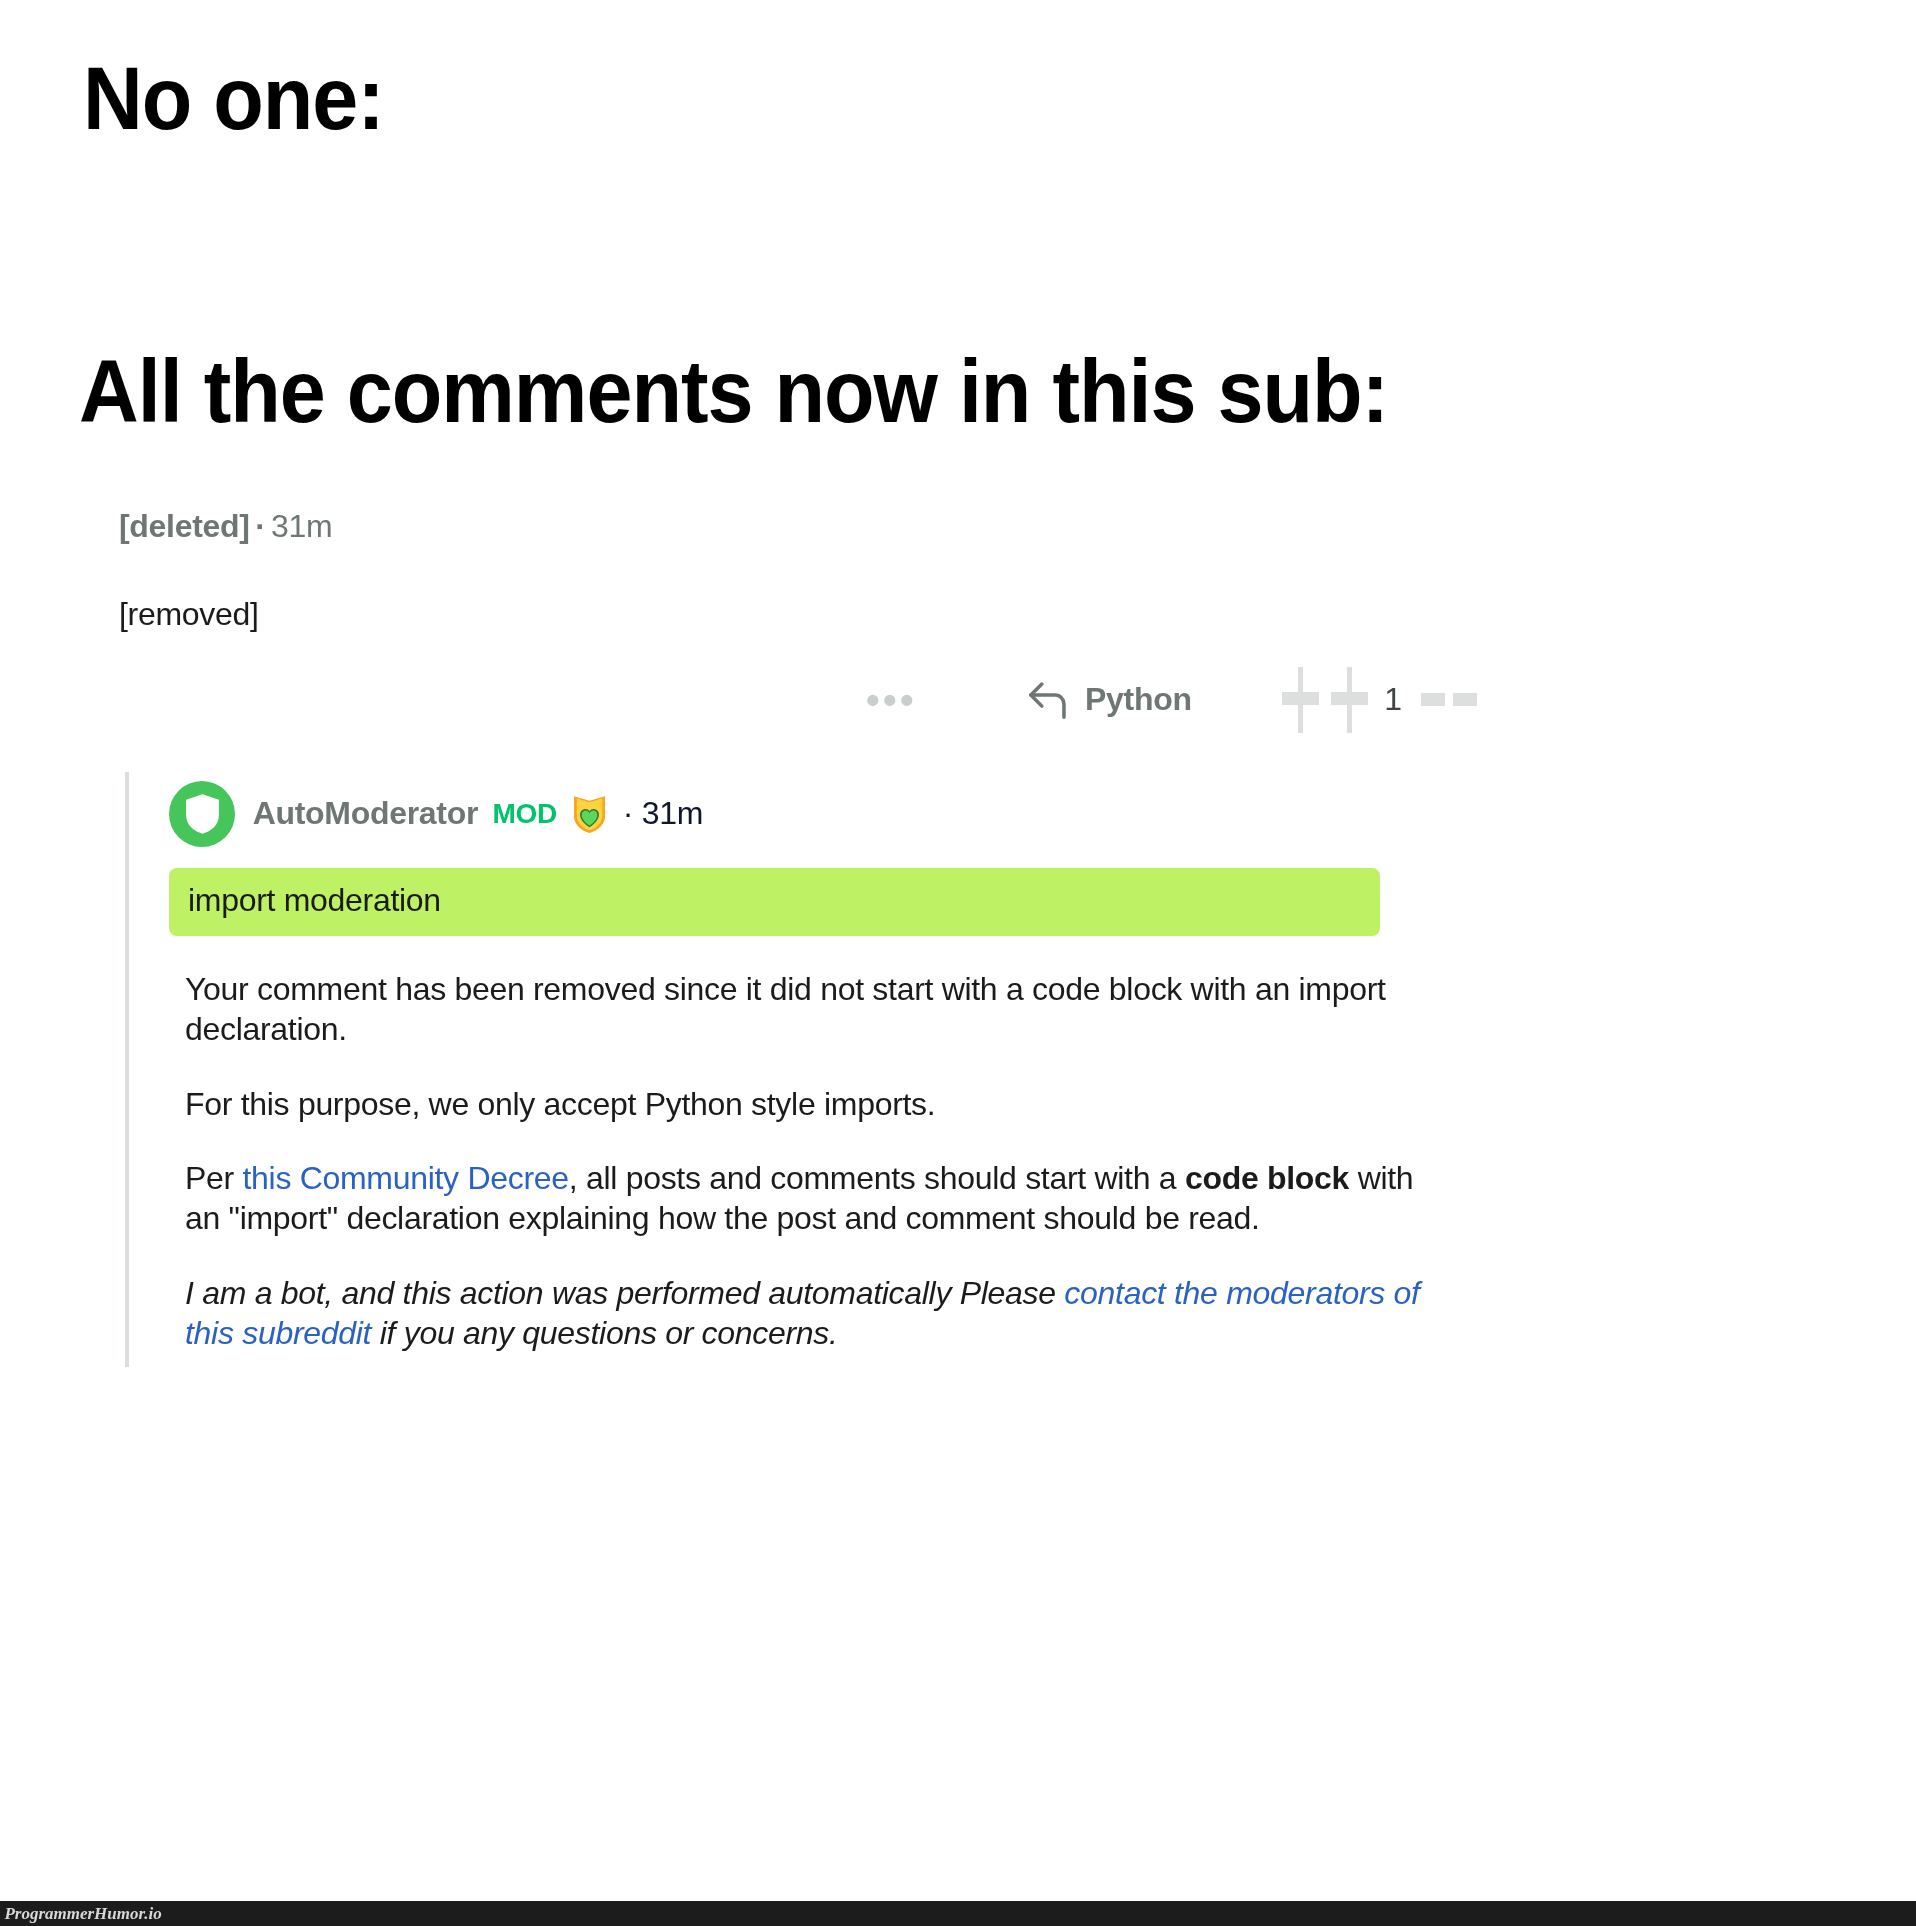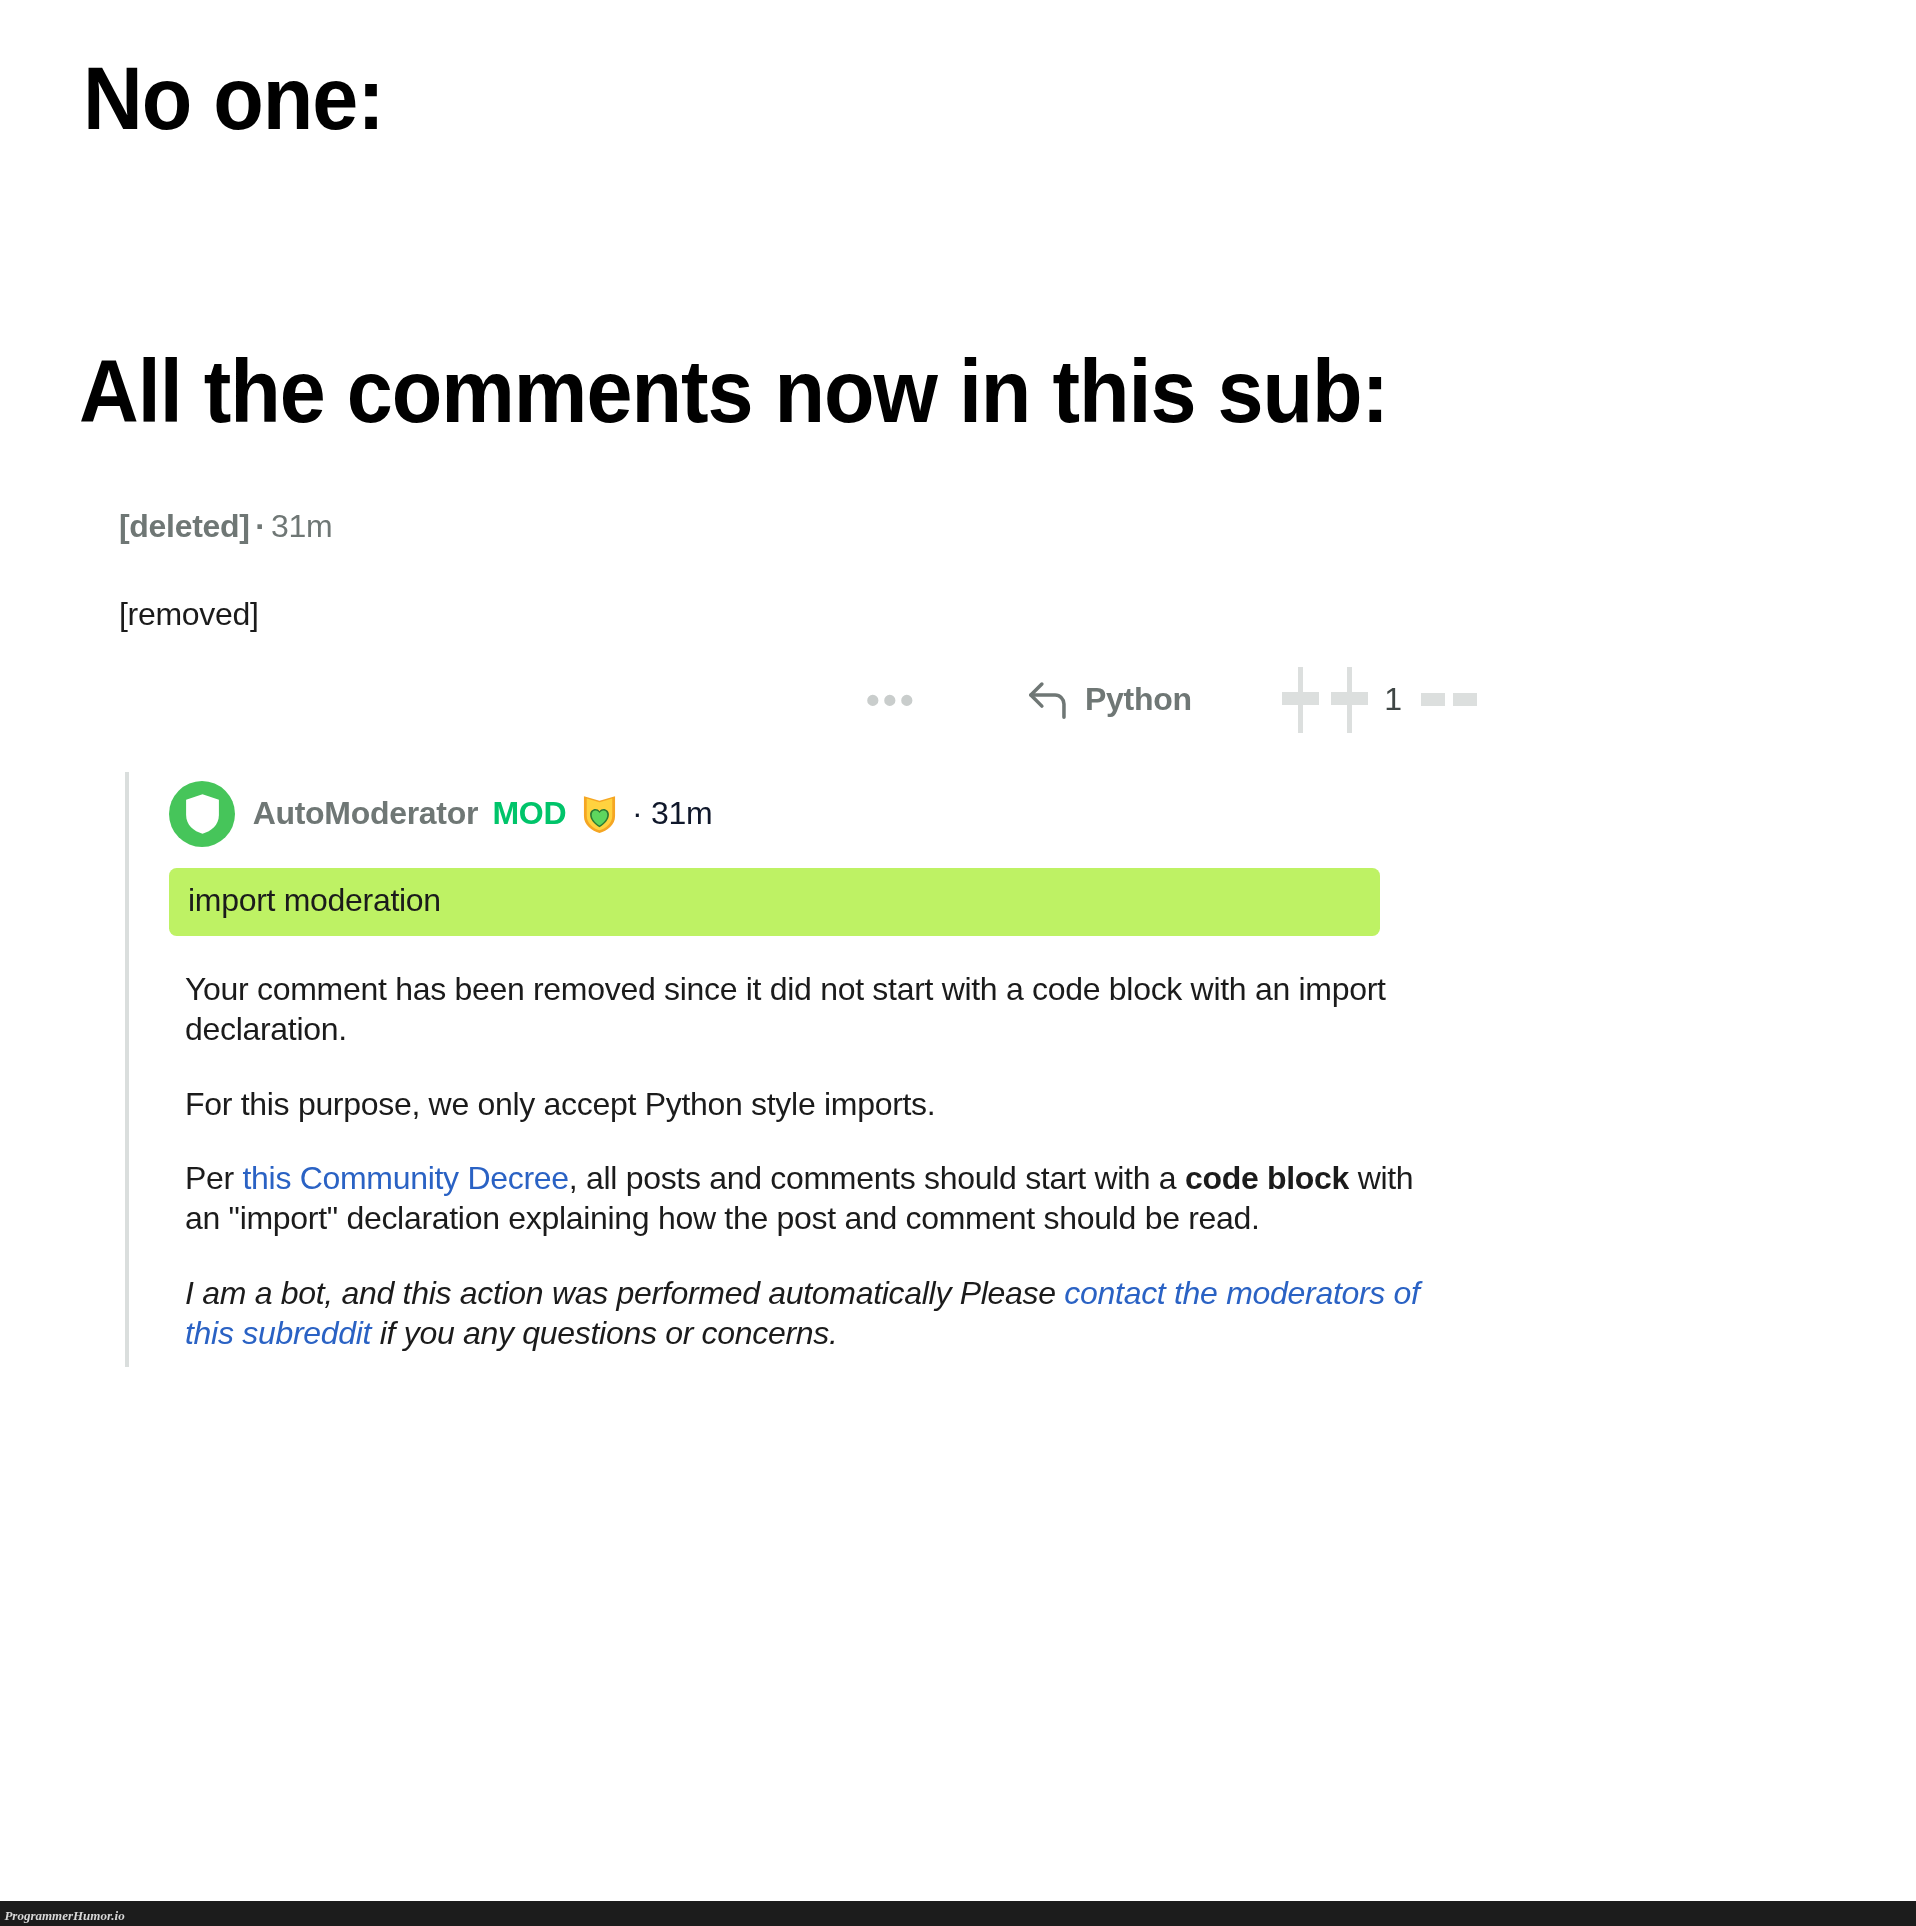--- a/index.html
+++ b/index.html
@@ -185,21 +185,21 @@
   .avatar svg { width: 35px; height: 42px; display: block; }
 
   .automod-name {
     font-size: 32px;
     font-weight: bold;
     color: #6f7775;
     letter-spacing: -0.3px;
     margin-left: 17.7px;
   }
   .mod-tag {
-    font-size: 32px;
+    font-size: 28px;
     font-weight: bold;
     color: #00c46a;
     letter-spacing: -0.3px;
     margin-left: 14.4px;
   }
   .award-badge {
     width: 37px;
     height: 40px;
     margin-left: 14.4px;
     flex: none;
@@ -258,21 +258,21 @@
     height: 25.4px;
     background: #1c1c1c;
   }
   #watermark-text {
     position: absolute;
     left: 4.4px;
     bottom: 2.2px;
     font-family: "Liberation Serif", serif;
     font-style: italic;
     font-weight: bold;
-    font-size: 13px;
+    font-size: 17px;
     color: #d8d8d8;
     letter-spacing: 0px;
   }
 </style>
 </head>
 <body>
 
 <div class="meme-heading" id="heading-1">No one:</div>
 
 <div class="meme-heading" id="heading-2">All the comments now in this sub:</div>

